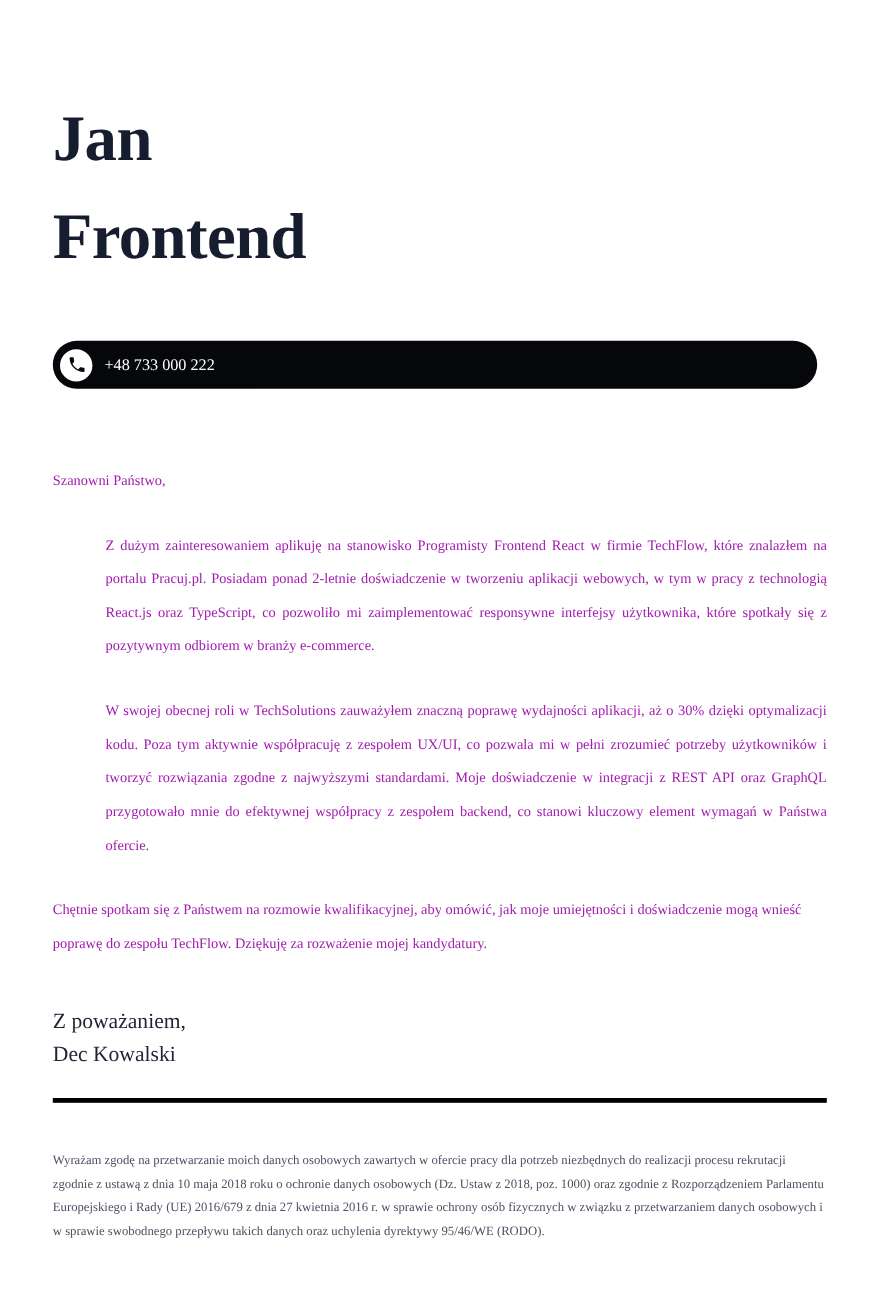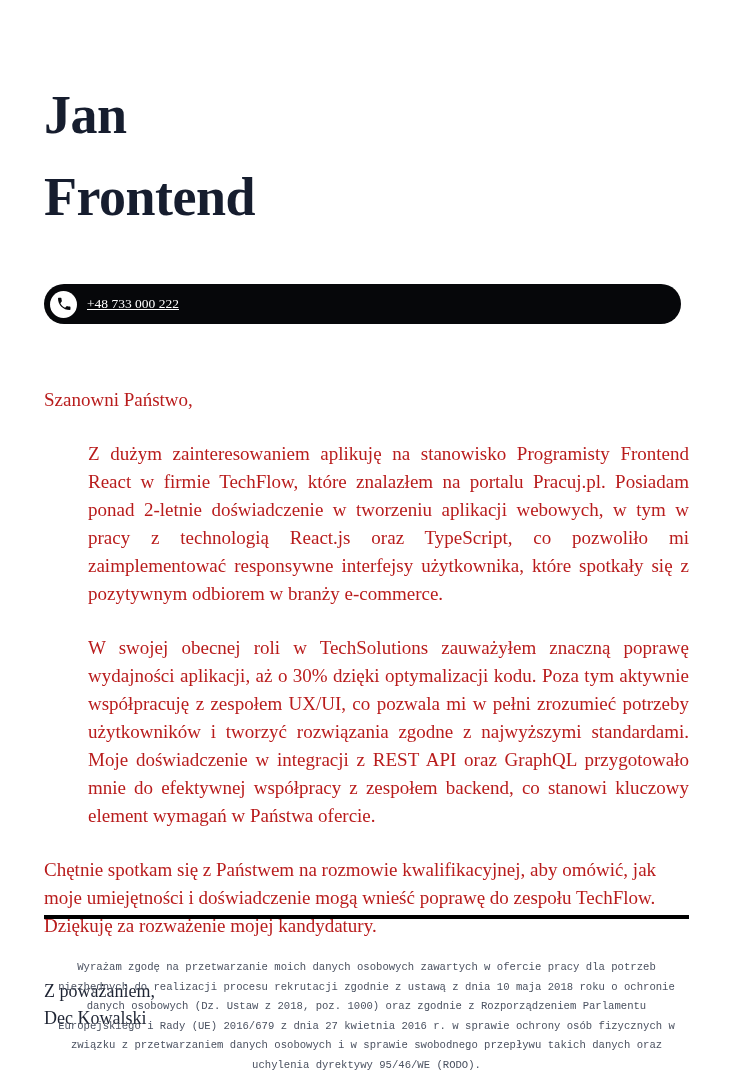--- a/index.html
+++ b/index.html
@@ -72,31 +72,30 @@
     flex: none;
     margin-right: 10px;
   }
   .c-icon svg { display: block; }
   .c-text {
     color: #ffffff;
     font-size: 13.5px;
     line-height: 1;
     white-space: nowrap;
     font-family: "Liberation Serif", "DejaVu Serif", serif;
-    text-decoration: underline;
   }
 
   
   .letter {
     margin-top: 62px;
   }
   .para {
-    font-size: 19px;
+    font-size: 12px;
     line-height: 28px;
-    color: #b91c1c;
+    color: #a21caf;
     margin: 0 0 26px 0;
     text-align: left;
   }
   .para.justify { text-align: justify; text-justify: inter-word; margin-left: 44px; }
   .para.salutation { margin-bottom: 26px; }
   .sign-off {
     font-size: 18px;
     line-height: 27px;
     color: #1e2433;
     margin: 38px 0 0 0;
@@ -116,23 +115,23 @@
   .footer {
     position: absolute;
     left: 44px;
     right: 44px;
     top: 958px;
   }
   .footer-text {
     font-size: 10.6px;
     line-height: 19.5px;
     color: #4a5160;
-    text-align: center;
+    text-align: left;
     margin: 0;
-    font-family: Liberation Mono, monospace;
+    font-family: Liberation Serif, serif;
   }
 </style>
 </head>
 <body>
 
 <div class="page">
 
   <div class="name-block">
     <div class="name-line">Jan</div>
     <div class="name-line">Frontend</div>

